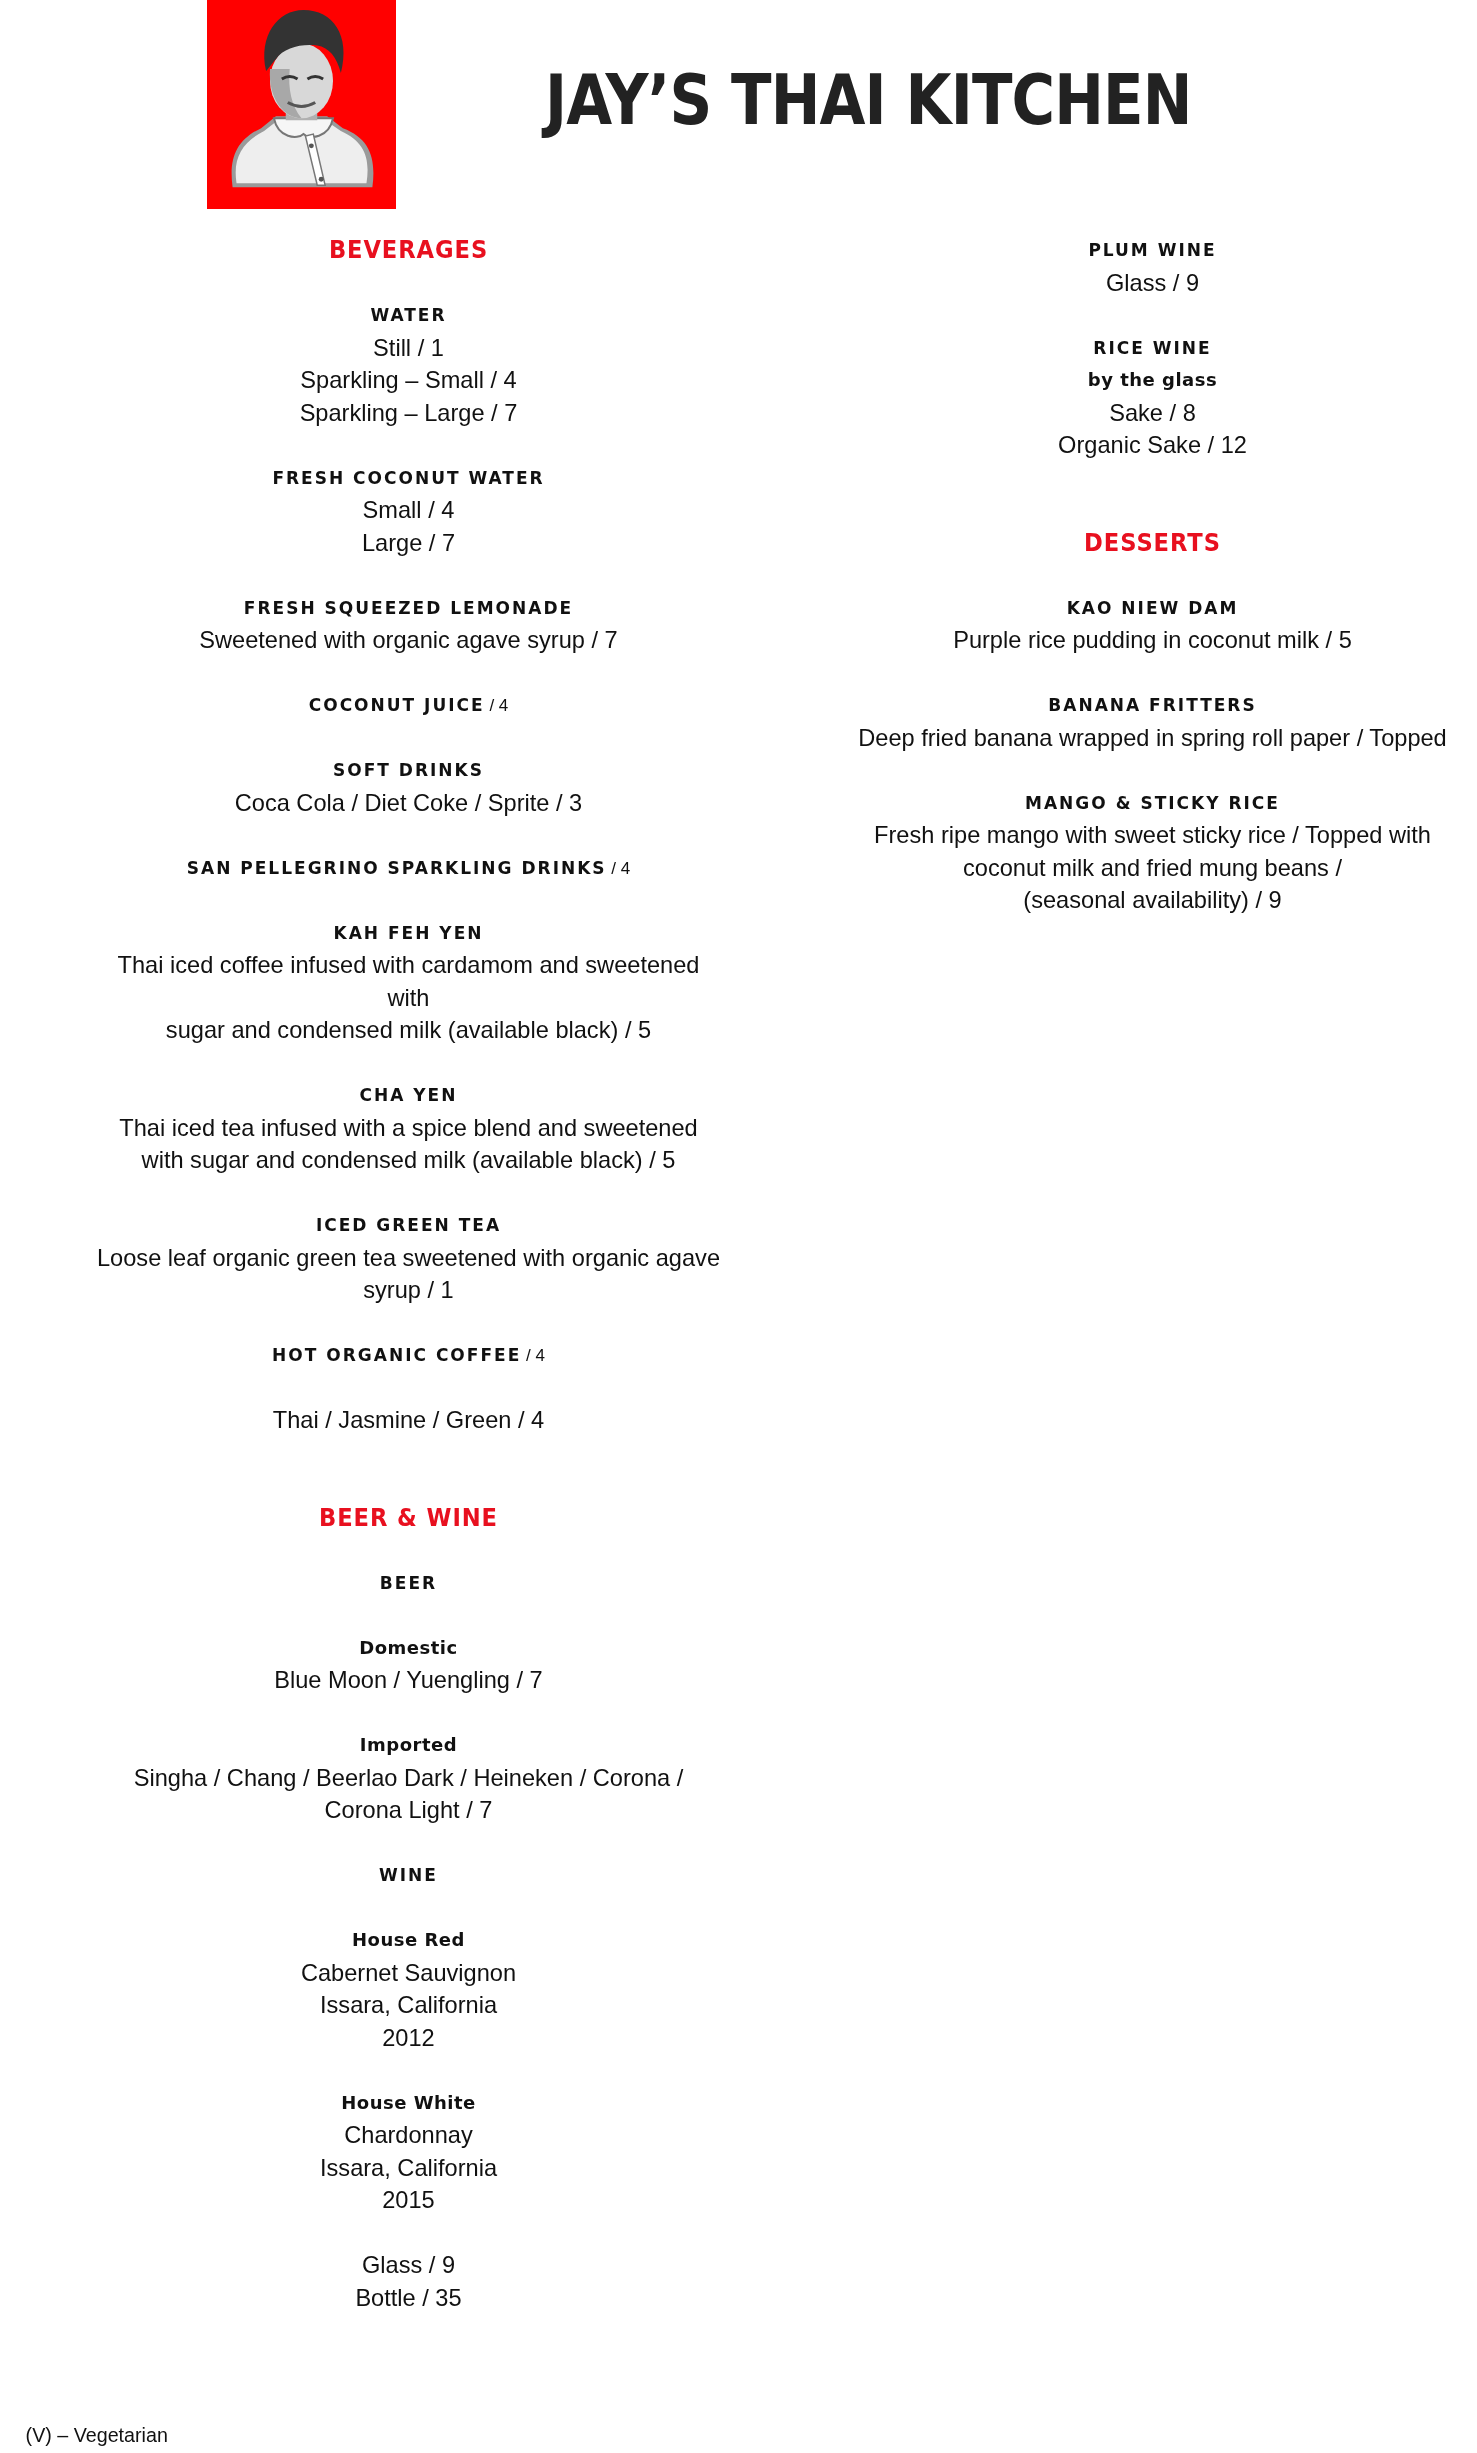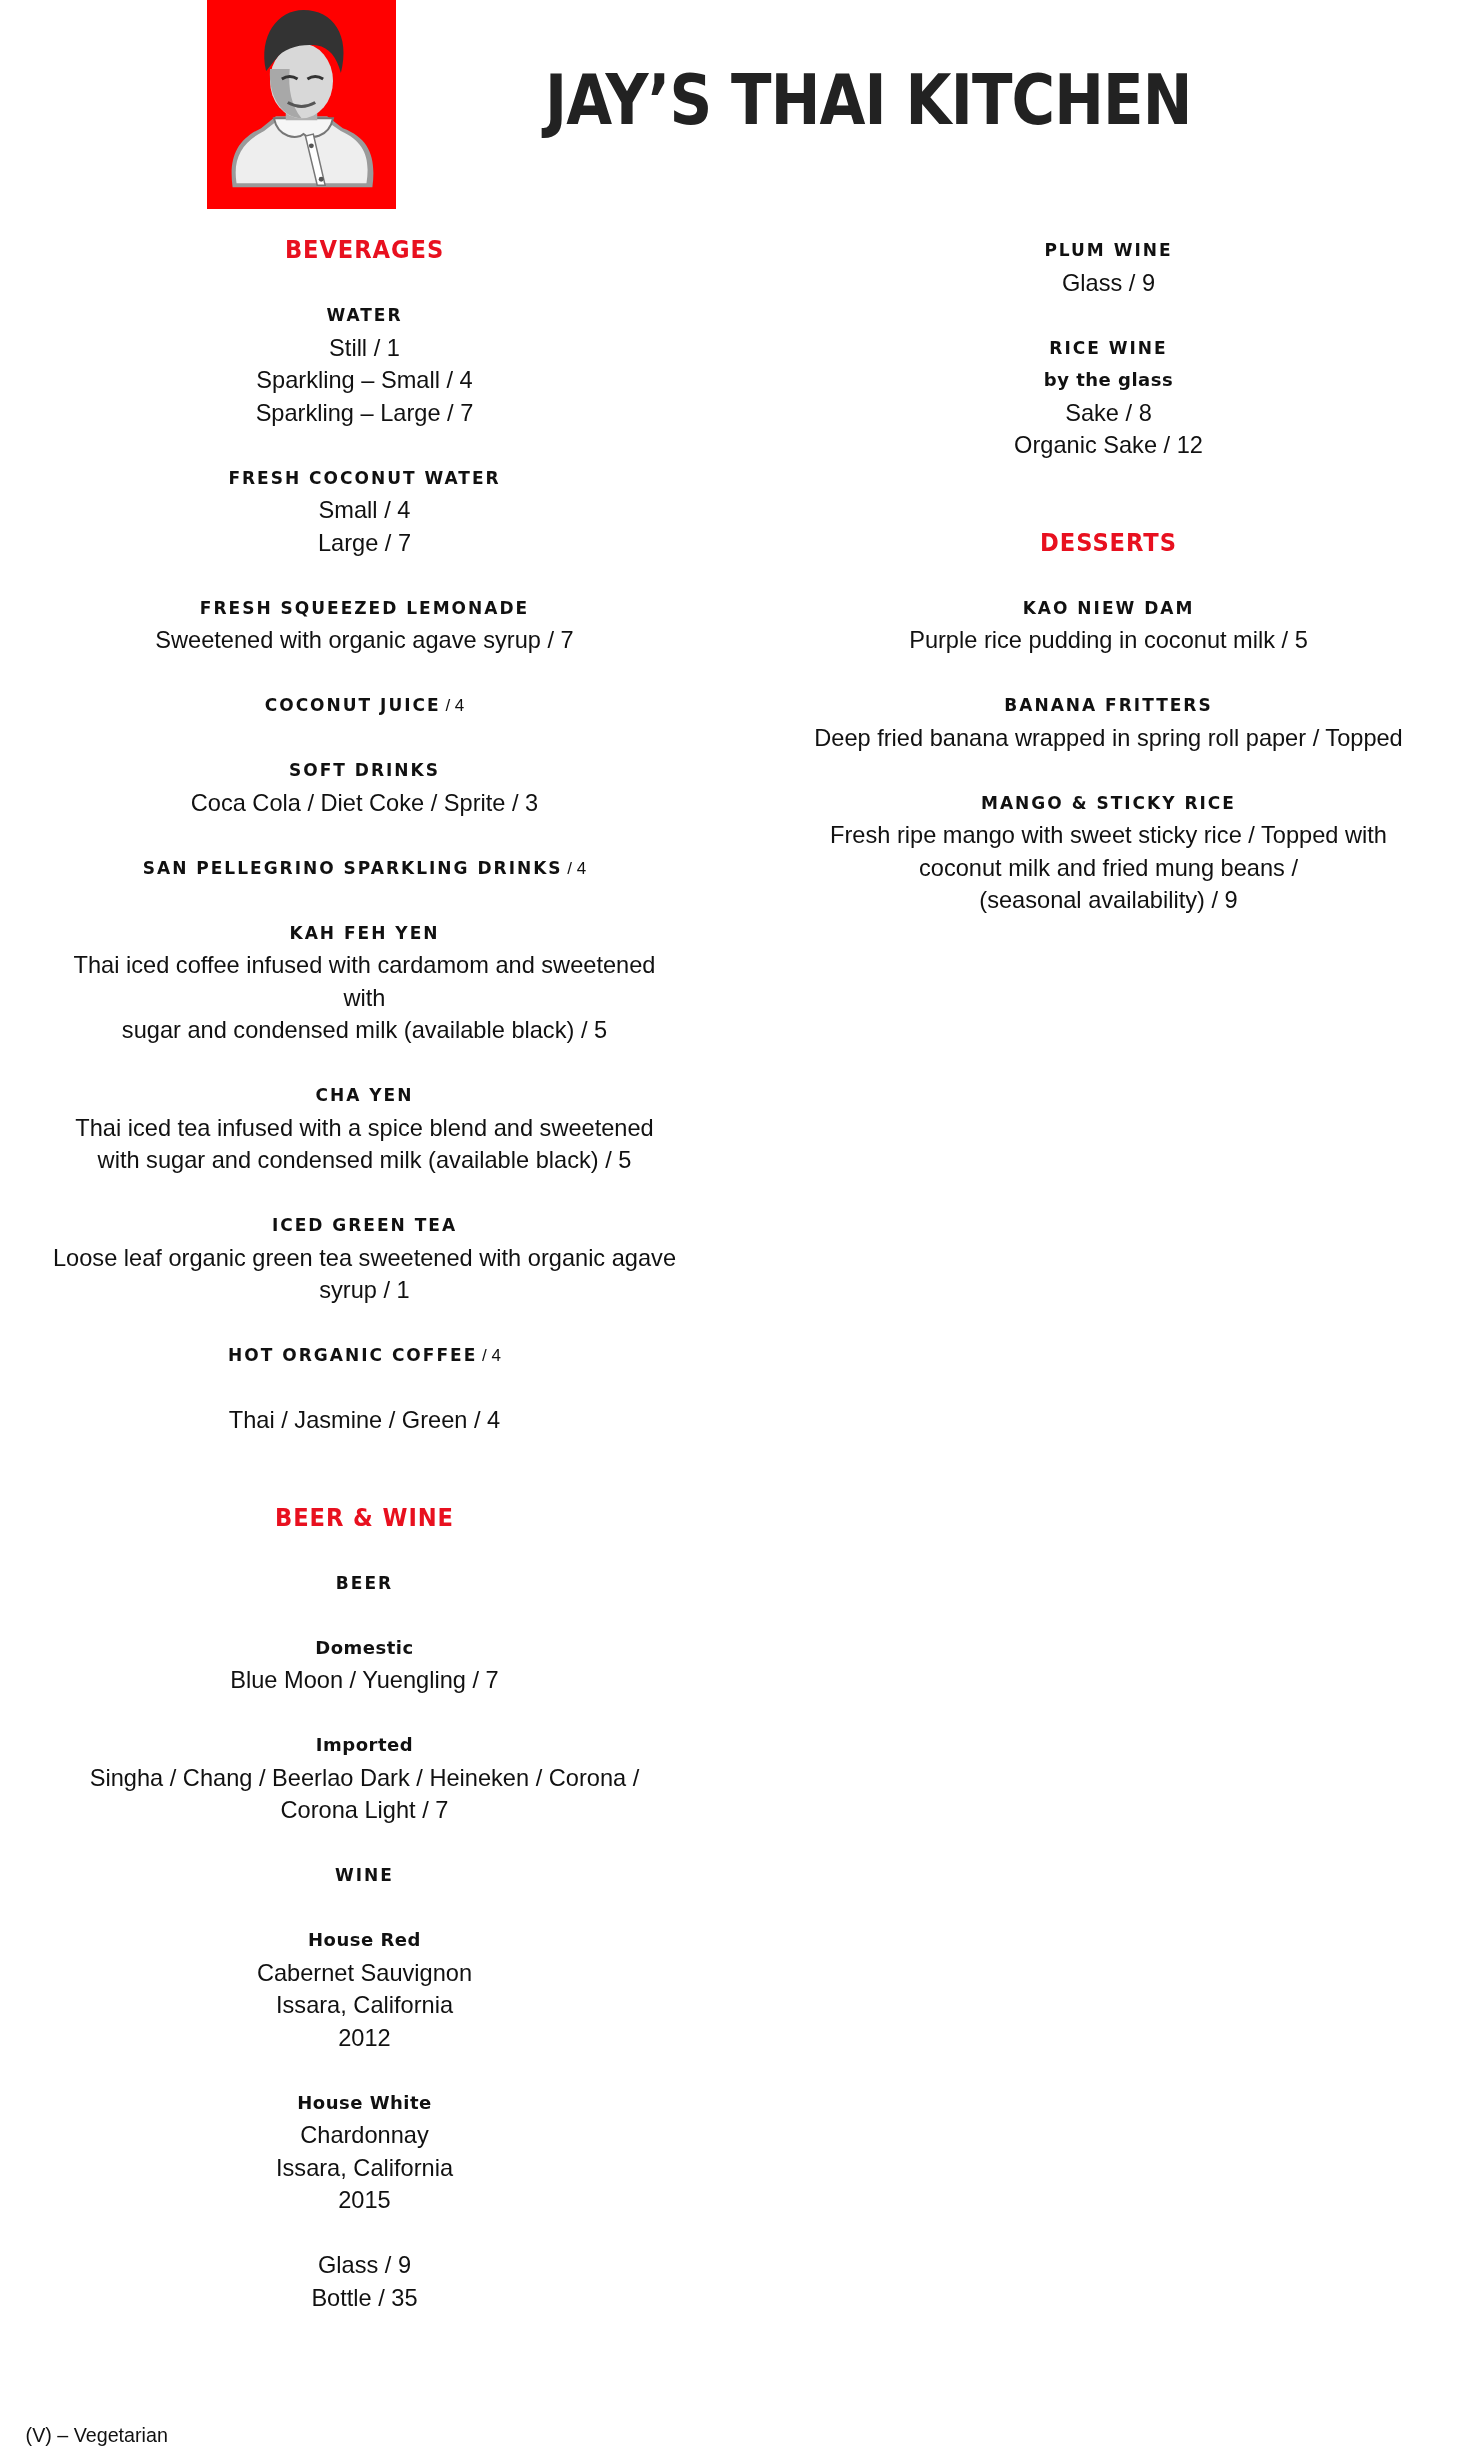--- a/index.html
+++ b/index.html
@@ -3,21 +3,21 @@
 <meta charset="utf-8">
 <style>
   html, body { margin: 0; padding: 0; background: #ffffff; }
   body { width: 1478px; height: 2454px; position: relative; overflow: hidden;
          font-family: "Liberation Sans", "DejaVu Sans", sans-serif; color: #111; }
   .logo { position: absolute; left: 207px; top: 0; width: 189px; height: 209px; background: #ff0000; }
   .logo svg { width: 100%; height: 100%; display: block; }
   .title { position: absolute; left: 545px; top: 61px; width: 749px; font-family: "DejaVu Sans", sans-serif;
            font-weight: bold; font-size: 69px; letter-spacing: -1px; color: #222; white-space: nowrap;
            transform: scaleX(0.86); transform-origin: left top; line-height: 79px; }
-  .col { position: absolute; top: 234px; text-align: center; }
+  .col { position: absolute; top: 234px; text-align: center; padding-left: 44px; }
   .col.left { left: 0; width: 729px; }
   .col.right { left: 749px; width: 719px; }
   .line { height: 32.5px; line-height: 32.5px; font-size: 23.6px; white-space: nowrap; }
   .sec { color: #e8101f; font-weight: bold; font-size: 24.6px; letter-spacing: 1px; font-family: "DejaVu Sans", sans-serif; transform: scaleX(0.92); }
   .hd { font-weight: bold; font-size: 17px; letter-spacing: 2px; font-family: "DejaVu Sans", sans-serif; }
   .hd .pr { font-weight: normal; letter-spacing: 0; font-family: "Liberation Sans", sans-serif; }
   .sub { font-weight: bold; font-size: 18px; font-family: "DejaVu Sans", sans-serif; letter-spacing: 0.5px; }
   .txt { font-size: 23.6px; }
   .sp { height: 32.5px; }
   .foot { position: absolute; left: 25.6px; top: 2423px; font-size: 19.7px; line-height: 25.6px; }

